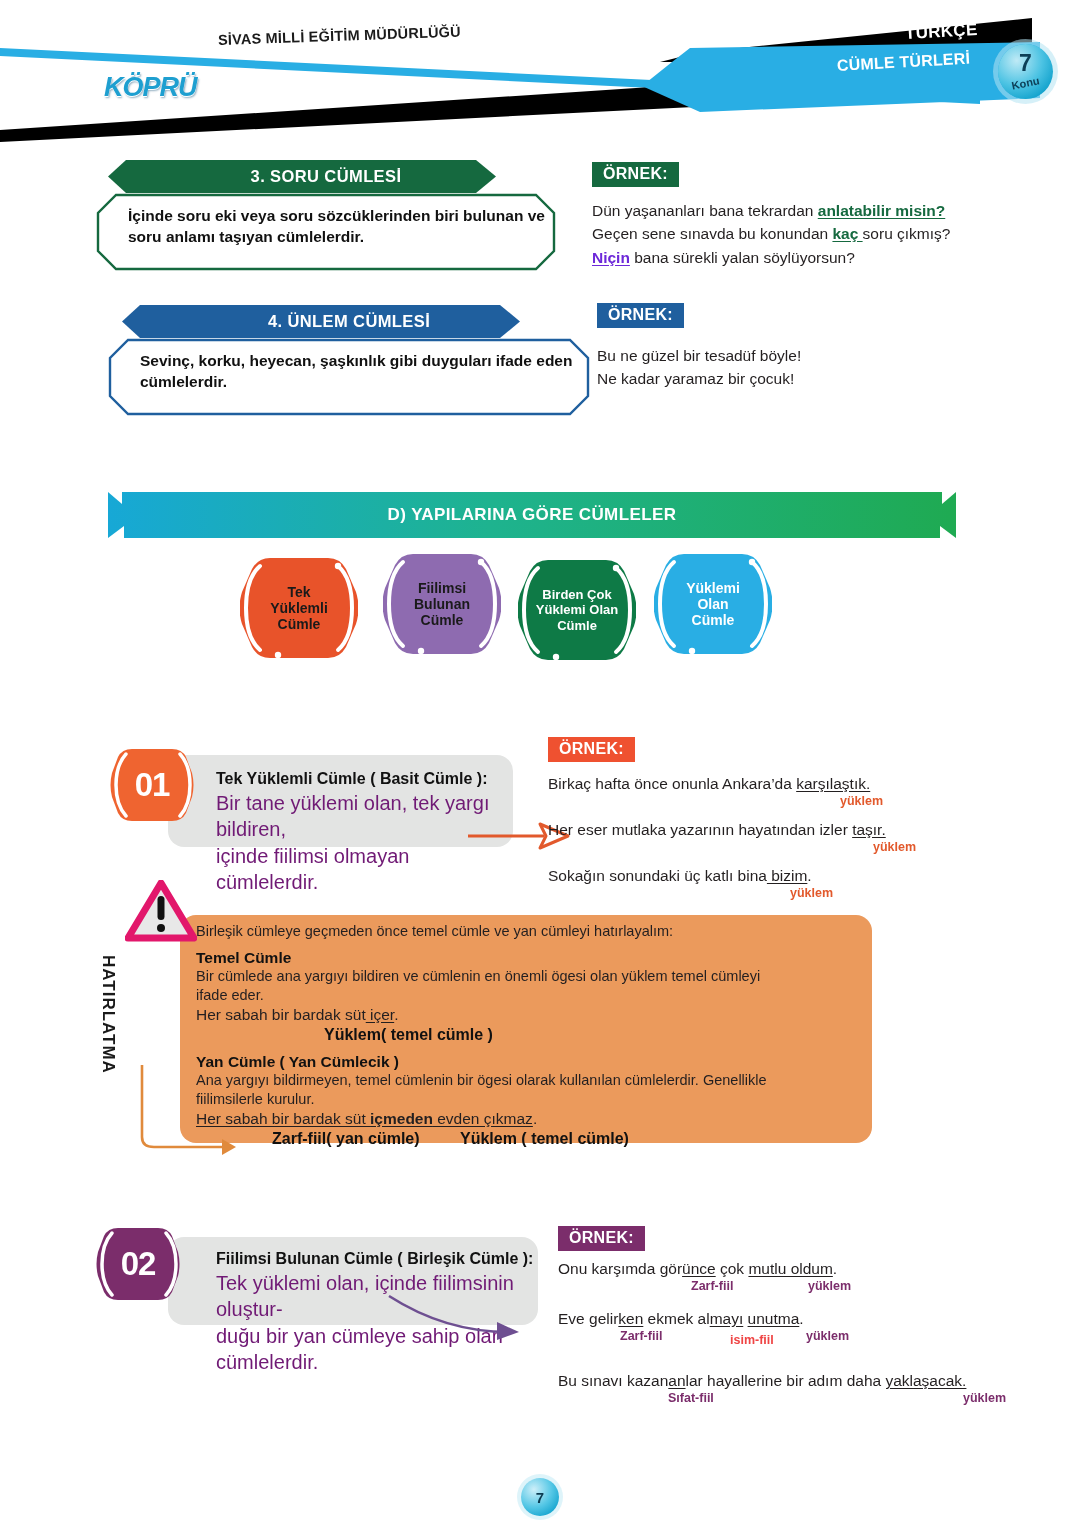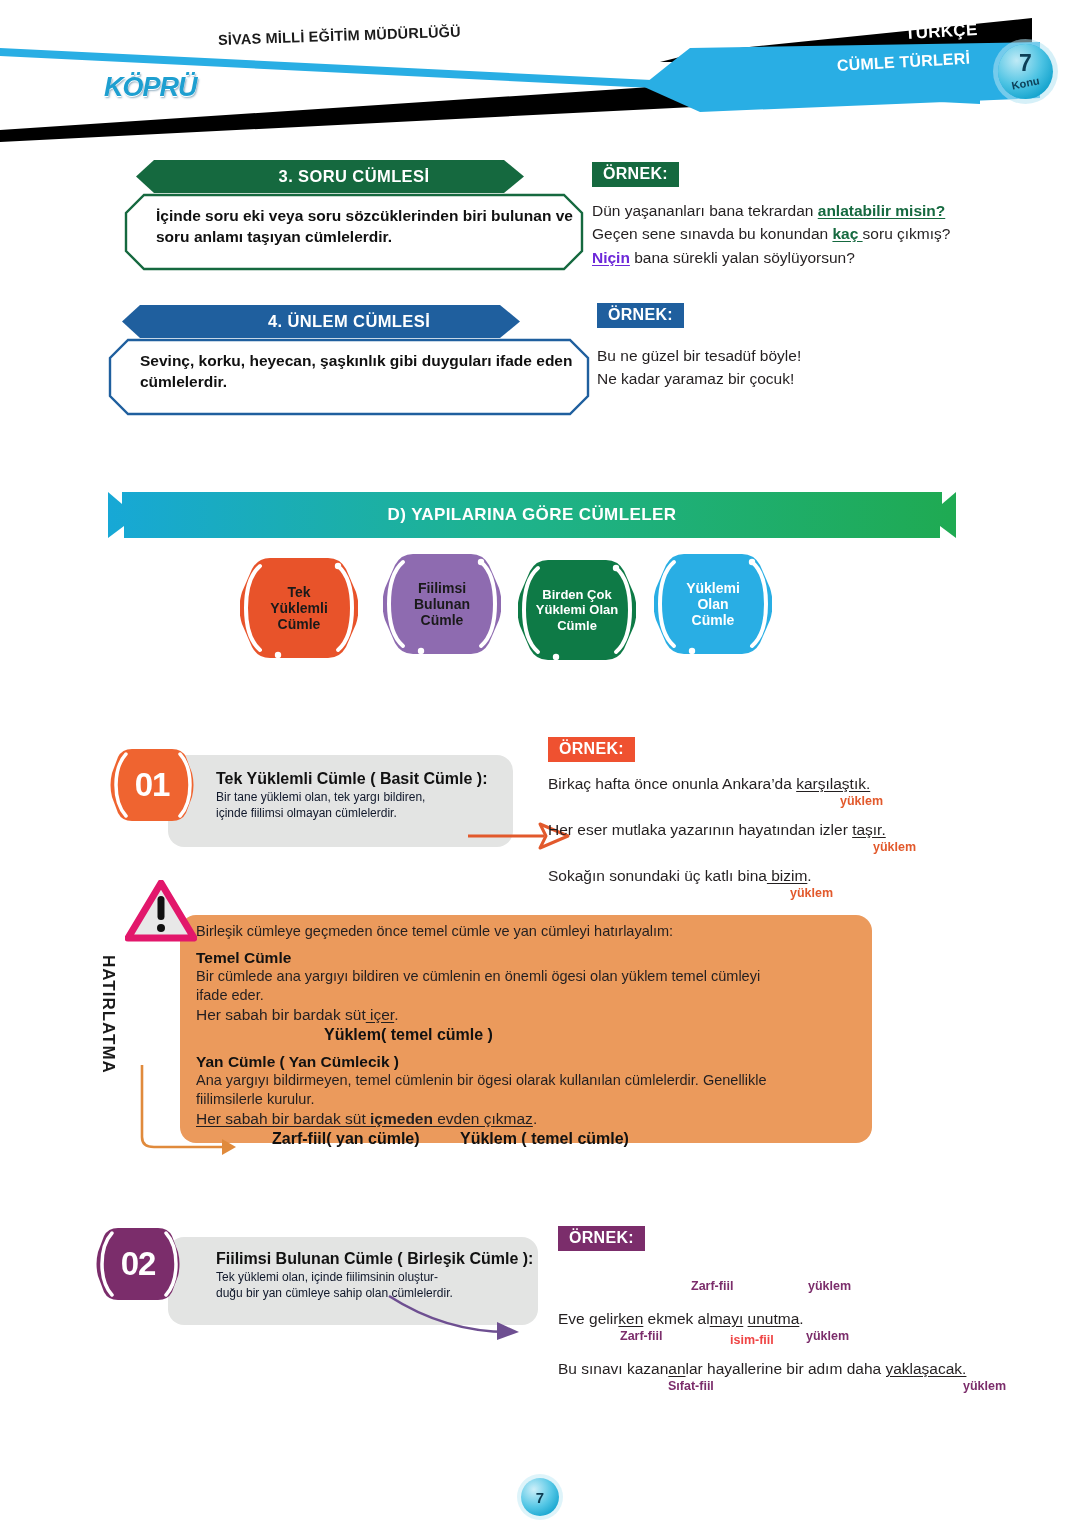--- a/index.html
+++ b/index.html
@@ -108,21 +108,21 @@
   .num-badge{position:absolute;width:84px;height:80px;}
   .num-badge .txt{
     position:absolute;left:0;top:0;width:84px;height:80px;
     display:flex;align-items:center;justify-content:center;
     color:#ffffff;font-size:33px;font-weight:800;letter-spacing:-1px;
   }
   .graybox{
     position:absolute;background:#e3e4e3;border-radius:16px;
   }
   .gb-title{font-size:16px;font-weight:800;color:#111;line-height:1.3;}
-  .gb-text{font-size:12px;font-weight:400;color:#0f172a;line-height:1.32;}
+  .gb-text{font-size:20px;font-weight:400;color:#701a75;line-height:1.32;}
 
   
   .tiny-label{position:absolute;font-size:12.5px;font-weight:800;}
 
   
   .hat-box{
     position:absolute;left:180px;top:915px;width:692px;height:228px;
     background:#eb9a5c;border-radius:16px;
   }
   .hat-vert{
@@ -165,21 +165,21 @@
     <div class="hdr-org">SİVAS MİLLİ EĞİTİM MÜDÜRLÜĞÜ</div>
     <div class="logo">KÖPRÜ</div>
     <div class="hdr-turkce">TÜRKÇE</div>
     <div class="hdr-subject">CÜMLE TÜRLERİ</div>
     <div class="konu-badge">
       <div class="konu-num">7</div>
       <div class="konu-word">Konu</div>
     </div>
   </div>
 
-  <div class="defbox" style="left:124px;top:160px;width:460px;">
+  <div class="defbox" style="left:96px;top:160px;width:460px;">
     <div class="band-wrap" style="width:460px;">
       <svg class="band-shape" width="460" height="34" viewBox="0 0 460 34" preserveAspectRatio="none">
         <polygon points="30,0 380,0 400,17 380,34 30,34 12,17" fill="#15693f"></polygon>
       </svg>
       <div class="band-text" style="padding-right:58px;">3. SORU CÜMLESİ</div>
     </div>
     <div style="position:relative;width:460px;height:78px;">
       <svg class="def-outline" width="460" height="78" viewBox="0 0 460 78">
         <polygon points="20,2 440,2 458,20 458,58 440,76 20,76 2,58 2,20" fill="#ffffff" stroke="#15693f" stroke-width="2.4"></polygon>
       </svg>
@@ -408,34 +408,37 @@
 
   <svg style="position:absolute;left:385px;top:1292px;" width="145" height="52" viewBox="0 0 145 52">
     <path d="M4 4 Q60 40 124 40" fill="none" stroke="#6e4f91" stroke-width="2.6"></path>
     <polygon points="112,30 134,40 112,48" fill="#6e4f91"></polygon>
   </svg>
 
   <div style="position:absolute;left:558px;top:1226px;width:470px;">
     <div class="ornek-tag" style="background:#7b2d6b;">ÖRNEK:</div>
 
     <div style="position:relative;margin-top:6px;height:44px;">
+      <div class="ex-line">
+        <span>Onu karşımda gör</span><span class="u">ünce</span><span> çok </span><span class="u">mutlu oldum</span><span>.</span>
+      </div>
       <div class="tiny-label" style="left:133px;top:22px;color:#7b2d6b;">Zarf-fiil</div>
       <div class="tiny-label" style="left:250px;top:22px;color:#7b2d6b;">yüklem</div>
     </div>
 
     <div style="position:relative;margin-top:6px;height:44px;">
       <div class="ex-line">
         <span>Eve gelir</span><span class="u">ken</span><span> ekmek al</span><span class="u">mayı</span><span> </span><span class="u">unutma</span><span>.</span>
       </div>
       <div class="tiny-label" style="left:62px;top:22px;color:#7b2d6b;">Zarf-fiil</div>
       <div class="tiny-label" style="left:172px;top:26px;color:#ef4444;">isim-fiil</div>
       <div class="tiny-label" style="left:248px;top:22px;color:#7b2d6b;">yüklem</div>
     </div>
 
-    <div style="position:relative;margin-top:6px;height:44px;">
+    <div style="position:relative;margin-top:18px;height:44px;">
       <div class="ex-line">
         <span>Bu sınavı kazan</span><span class="u">an</span><span>lar hayallerine bir adım daha </span><span class="u">yaklaşacak.</span>
       </div>
       <div class="tiny-label" style="left:110px;top:22px;color:#7b2d6b;">Sıfat-fiil</div>
       <div class="tiny-label" style="left:405px;top:22px;color:#7b2d6b;">yüklem</div>
     </div>
   </div>
 
   <div class="pagenum">7</div>
 

